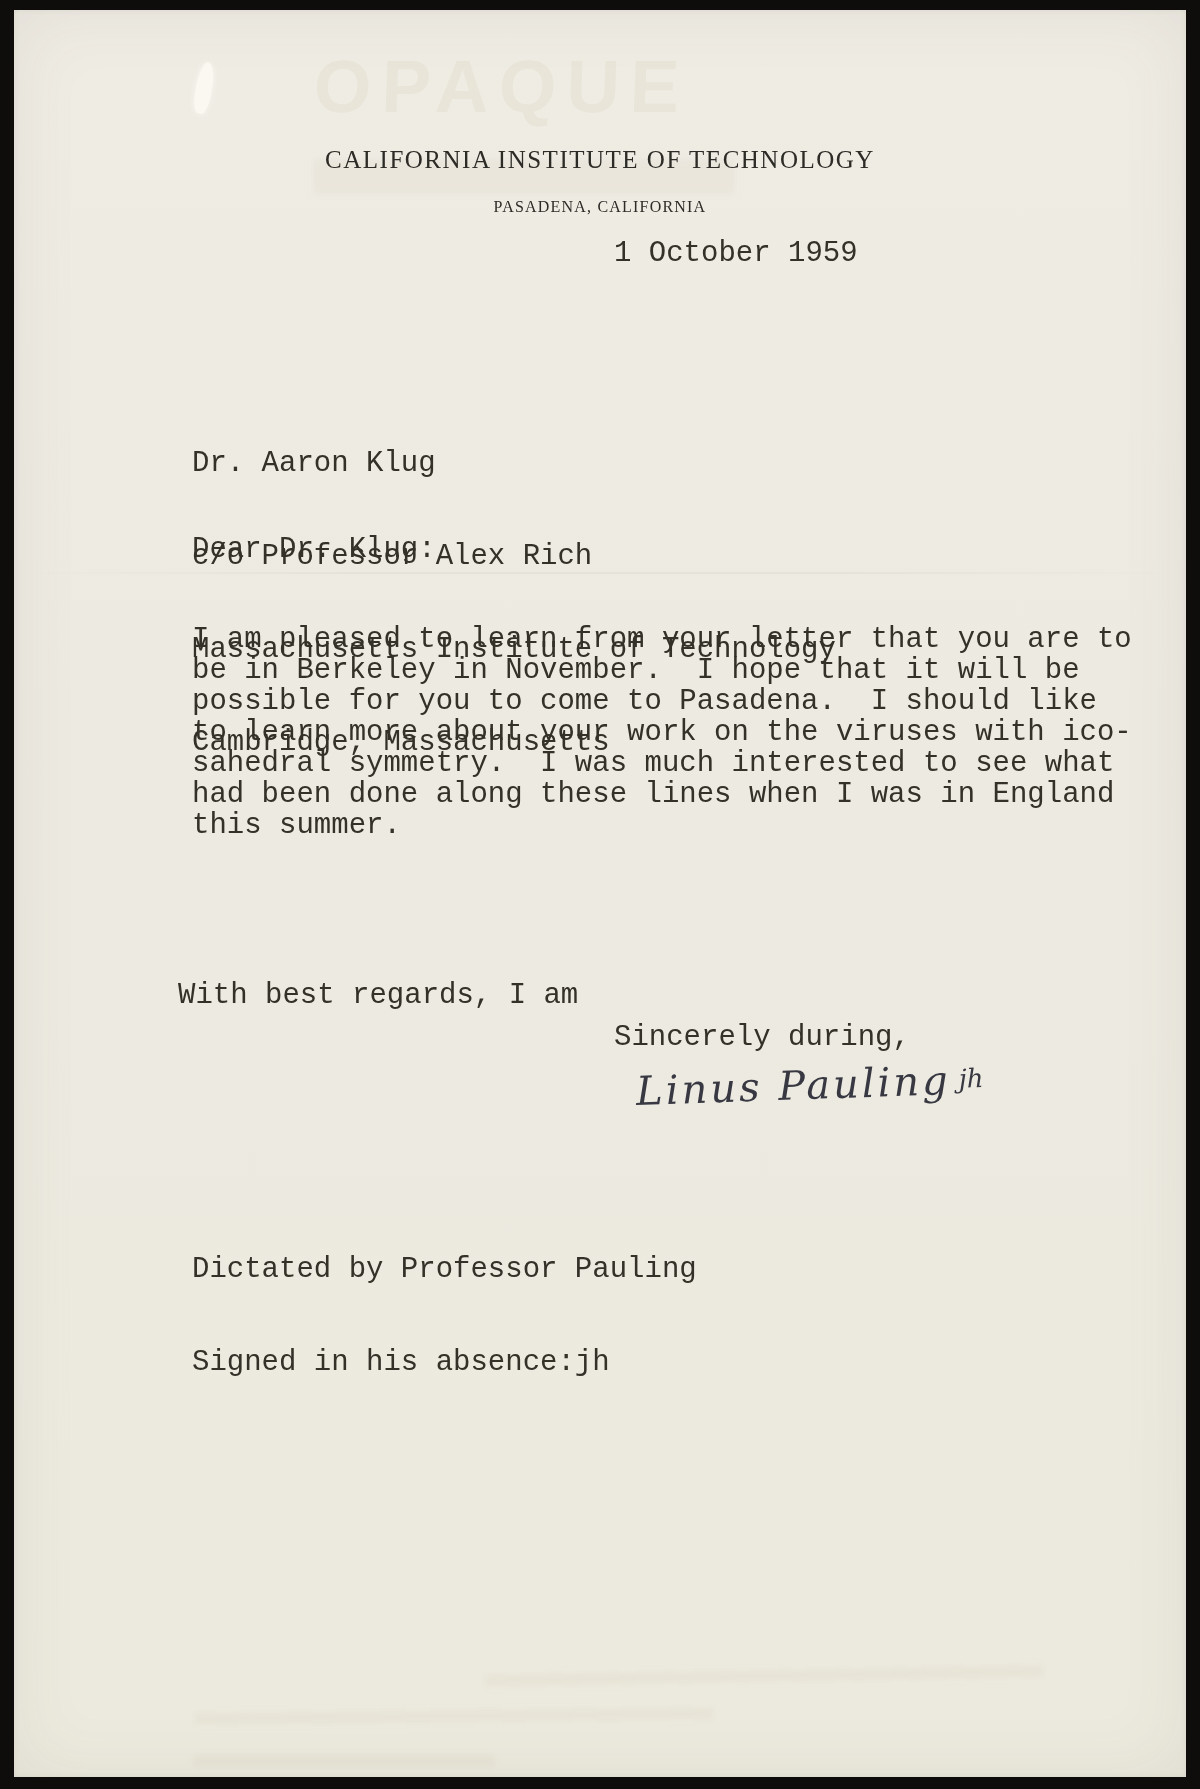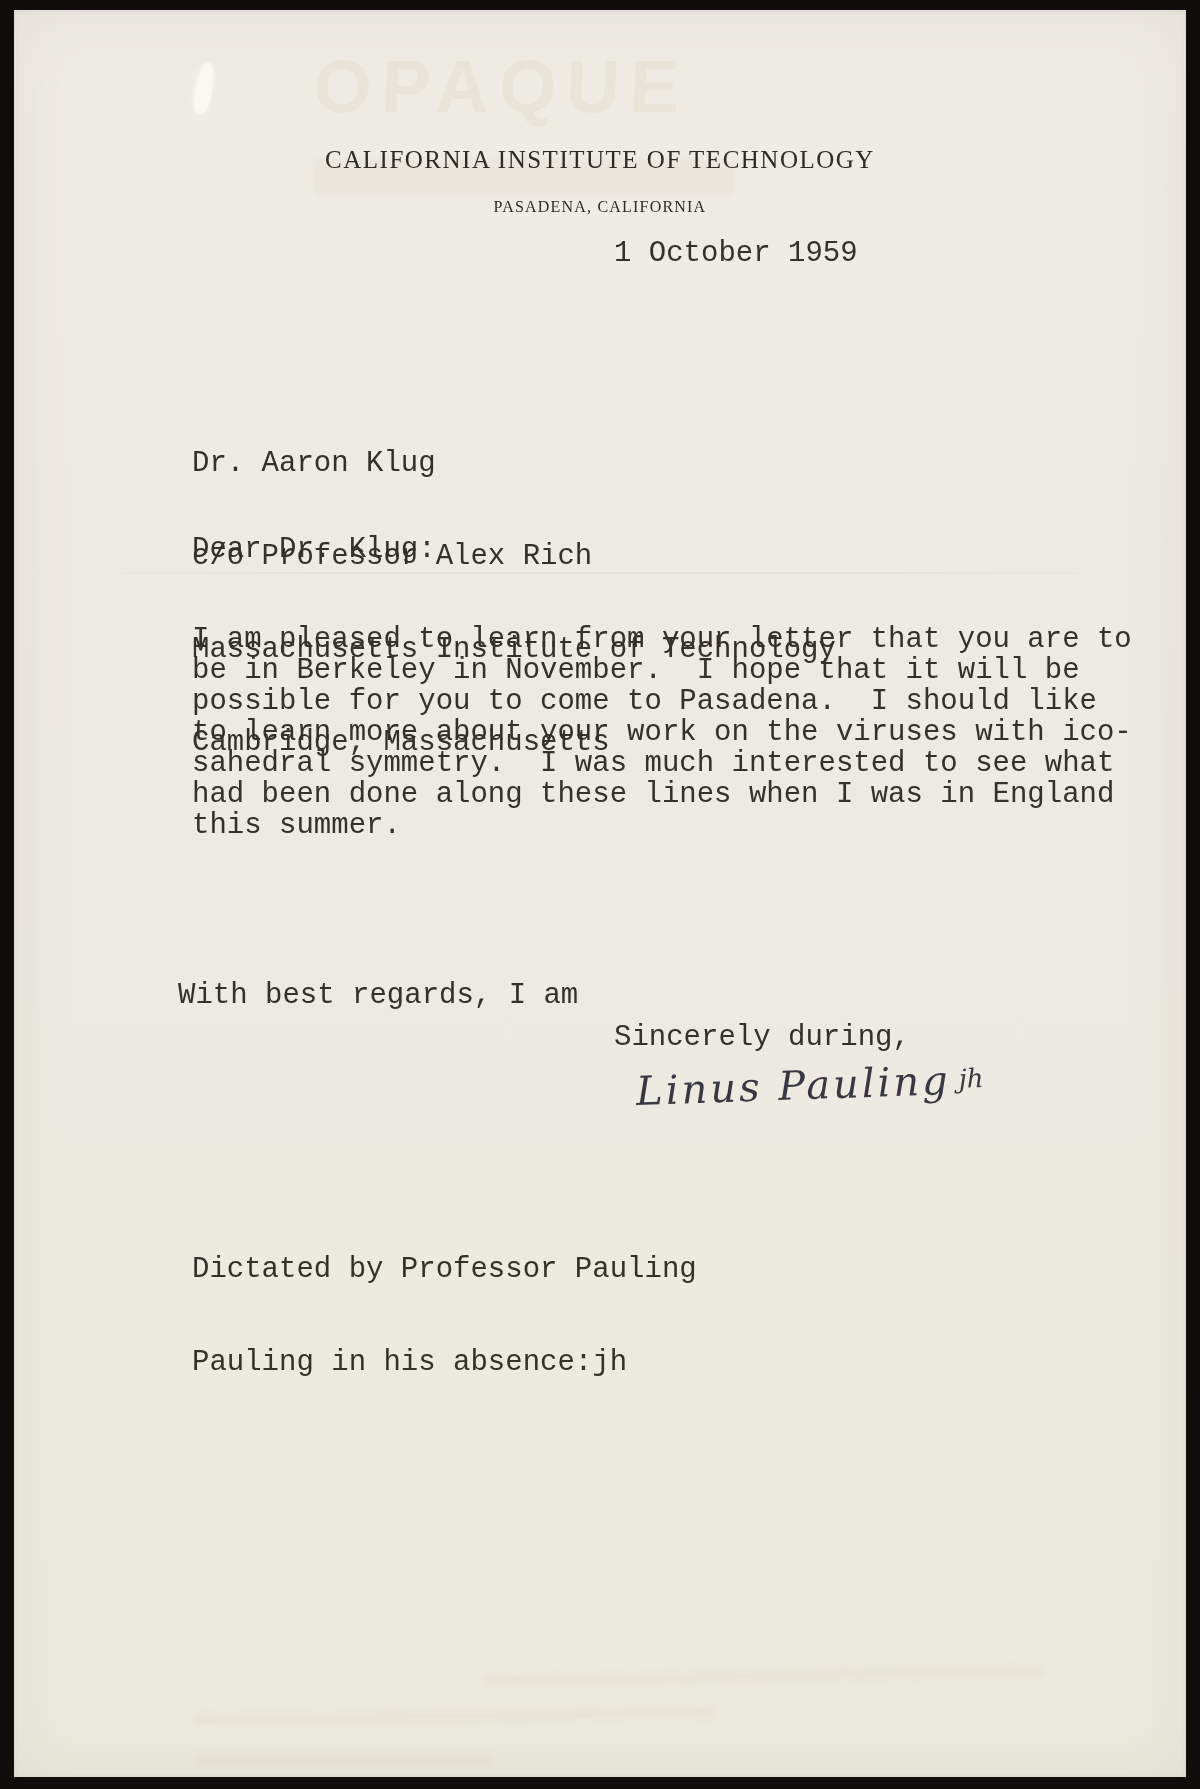--- a/index.html
+++ b/index.html
@@ -174,17 +174,17 @@
     <div class="typewriter regards">With best regards, I am</div>
 
     <div class="typewriter valediction">Sincerely during,</div>
 
     <div class="signature-block">
       <span class="signature-name">Linus Pauling</span><span class="signature-initials">jh</span>
     </div>
 
     <div class="typewriter footer-note">
       <div>Dictated by Professor Pauling</div>
-      <div>Pauling in his absence:jh</div>
+      <div>Signed in his absence:jh</div>
     </div>
 
   </div>
 </div>
 
 </body></html>

